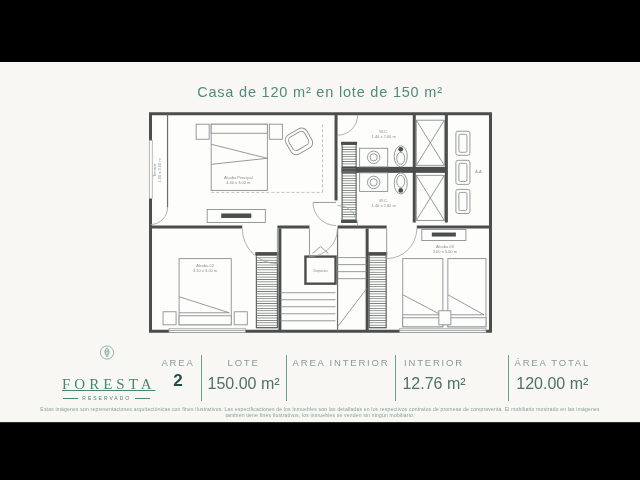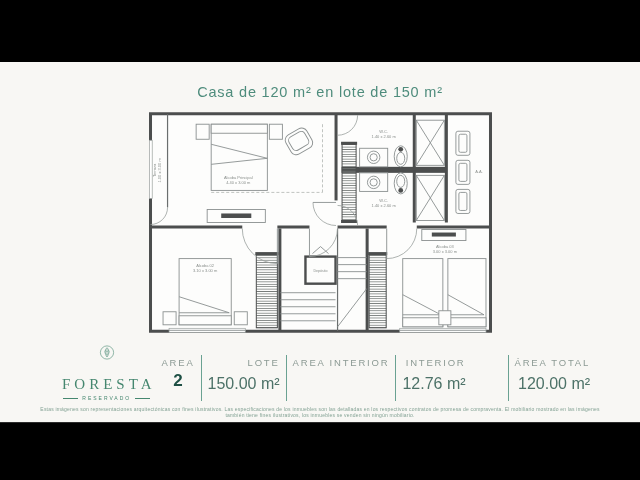--- a/index.html
+++ b/index.html
@@ -23,28 +23,28 @@
   .plan .arc  { stroke:#9aa09e; stroke-width:0.8; fill:none; }
   .plan .dark { fill:#4c4e4e; stroke:none; }
   .plan .hatchrect { fill:url(#hatch); stroke:#4c4e4e; stroke-width:1; }
   .plan .win { fill:#ffffff; stroke:#9aa09e; stroke-width:0.7; }
   .plan .lbl { font:4px "Liberation Sans",sans-serif; fill:#8a8f8c; text-anchor:middle; }
   .plan .lbl.sm { font-size:3.6px; }
 
   .band { position:absolute; left:58px; top:283px; width:528px; height:56px; display:flex; }
   .logo { width:112px; display:flex; flex-direction:column; align-items:center; }
   .brand { font-family:"Liberation Serif",serif; font-size:15px; letter-spacing:4px;
-           text-indent:4px; color:#45876f; margin-top:16px; }
+           text-indent:4px; color:#45876f; margin-top:16px;text-decoration:underline; }
   .sub { display:flex; align-items:center; gap:4px; font-size:5px; letter-spacing:2px;
          color:#45876f; margin-top:2px; }
   .rule { width:15px; height:1px; background:#45876f; }
 
   .stats { flex:1; display:flex; padding-top:10px; }
   .stat { text-align:center; padding:2px 6px 8px 6px; }
-  .stat + .stat { border-left:1px solid #6aa292;text-align:right; }
+  .stat + .stat { border-left:1px solid #6aa292; }
   .stat .label { font-size:9.5px; letter-spacing:1.8px; color:#8c9a94; white-space:nowrap; }
   .stat .value { font-size:16px; color:#4d7268; margin-top:7px; white-space:nowrap; }
   .s0 { flex:0.75; } .s1 { flex:1; } .s2 { flex:1.35; } .s3 { flex:1.05; } .s4 { flex:1.2;margin-left:36px; }
   .s0 .value { font-size:17px; font-weight:bold; color:#1e4f44; margin-top:3px; }
 
   .disclaimer { position:absolute; top:344px; left:30px; right:30px; margin:0;
                 text-align:center; font-size:5px; letter-spacing:0.2px; color:#83a294; }
 </style>
 </head>
 <body>

